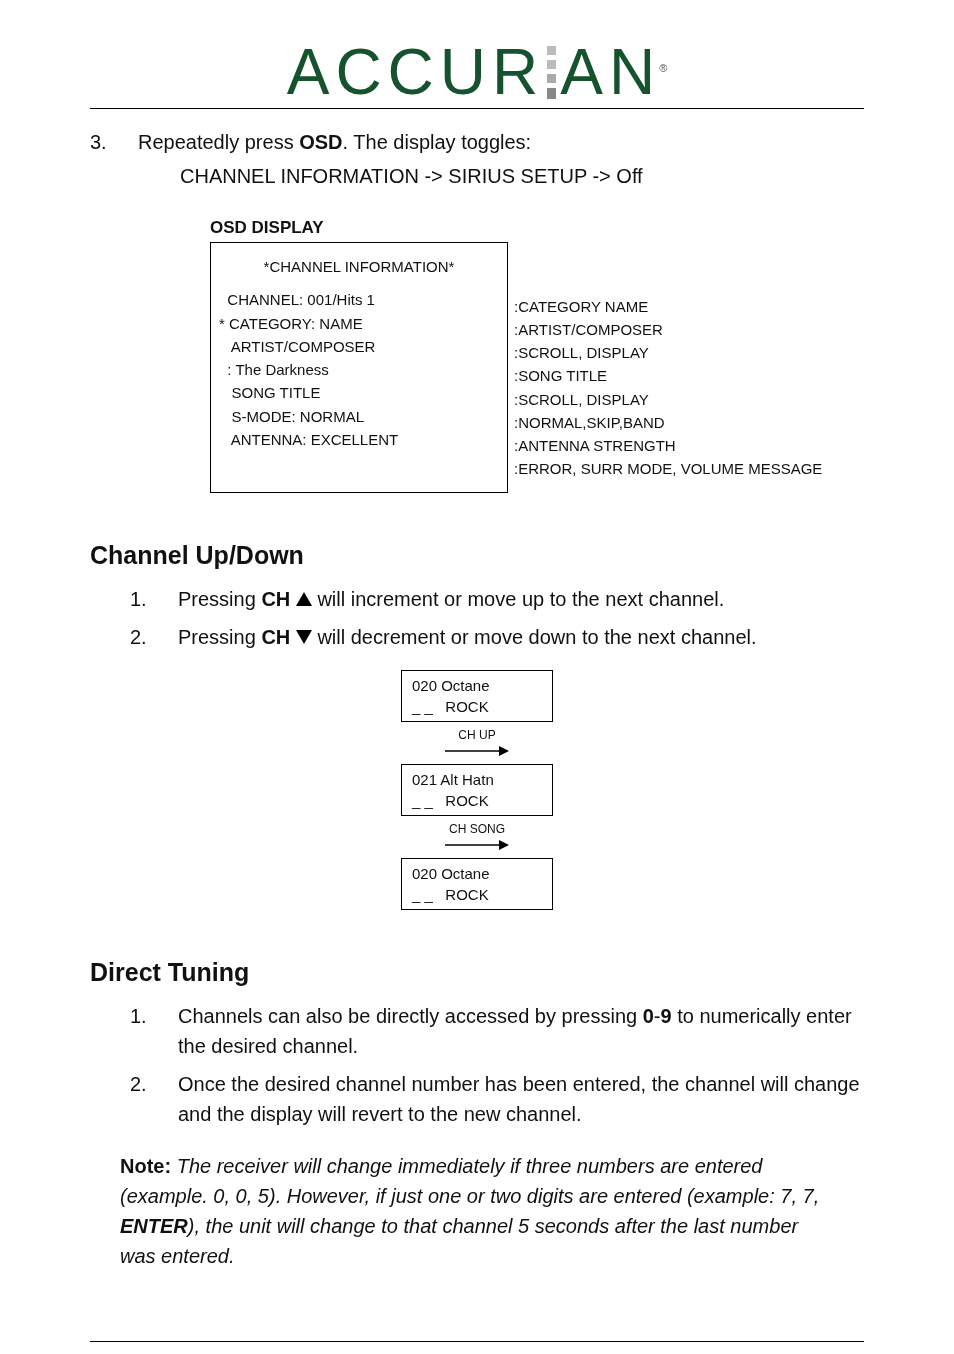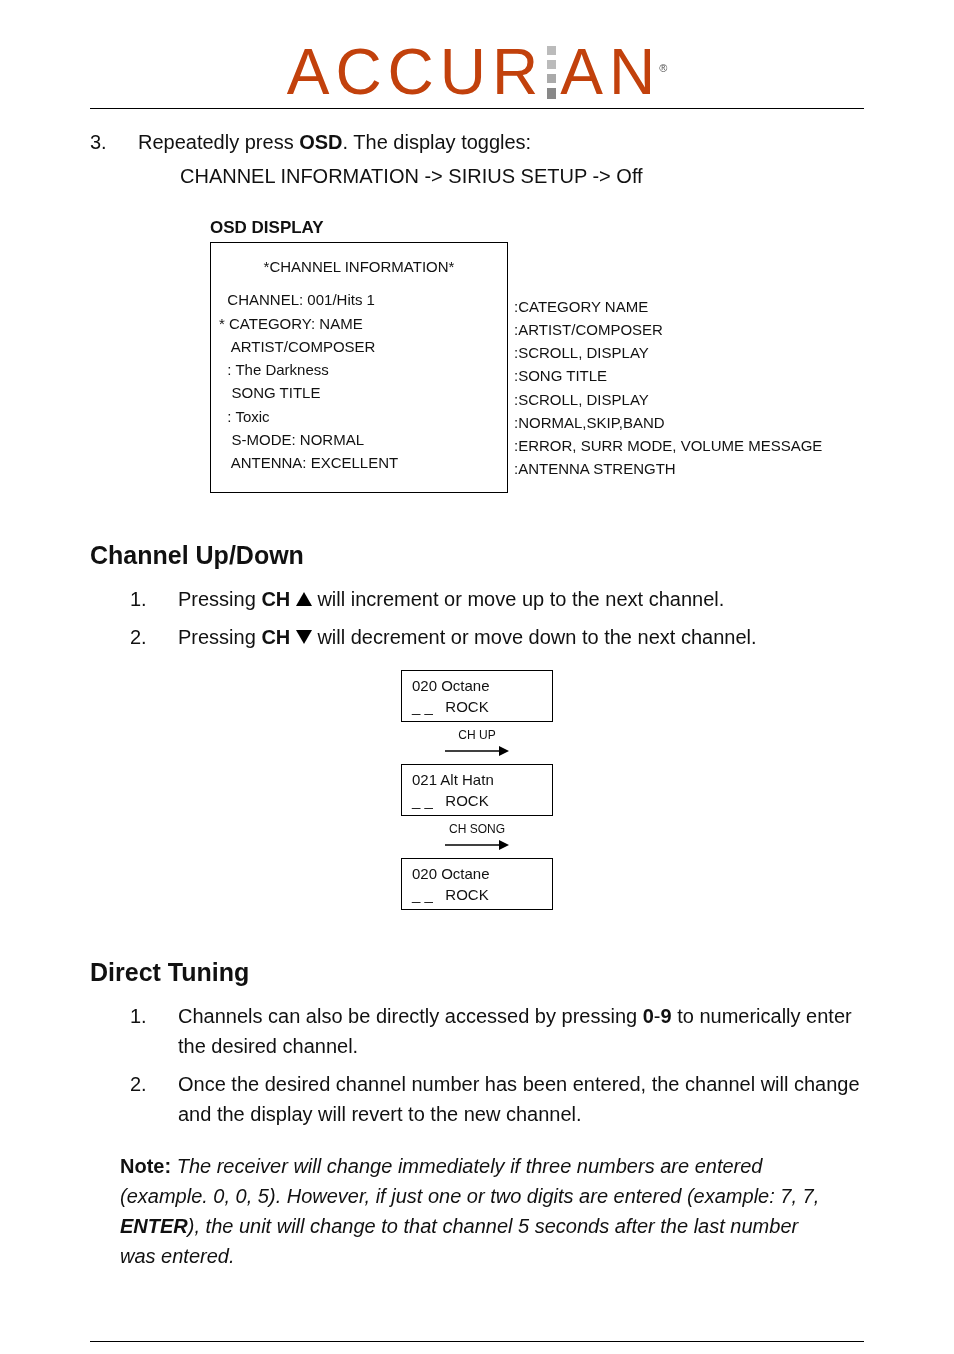--- a/index.html
+++ b/index.html
@@ -26,21 +26,21 @@
   }
   .logo {
     font-family: "Arial Narrow", Arial, sans-serif;
     font-size: 64px;
     font-weight: 400;
     letter-spacing: 6px;
     color: #888;
     position: relative;
     line-height: 1;
   }
-  .logo .dark { color: #c2410c; }
+  .logo .dark { color: #14532d; }
   .logo .dots {
     display: inline-block;
     position: relative;
     width: 12px;
     vertical-align: -4px;
     margin: 0 2px;
   }
   .logo .dots .d {
     position: absolute;
     width: 9px; height: 9px;
@@ -199,35 +199,34 @@
   <div class="osd-block">
     <div class="osd-label">OSD DISPLAY</div>
     <div class="osd-row">
       <div class="osd-box">
         <div class="ctr">*CHANNEL INFORMATION*</div>
         <div class="row">  CHANNEL: 001/Hits 1</div>
         <div class="row">* CATEGORY: NAME</div>
         <div class="row">   ARTIST/COMPOSER</div>
         <div class="row">  : The Darkness</div>
         <div class="row">   SONG TITLE</div>
-        <div class="row">  : Toxic</div>
         <div class="row">   S-MODE: NORMAL</div>
         <div class="row">   ANTENNA: EXCELLENT</div>
       </div>
       <div class="osd-right">
         <div class="spacer">x</div>
         <div class="spacer" style="margin-bottom:-6px;">x</div>
         <div>:CATEGORY NAME</div>
         <div>:ARTIST/COMPOSER</div>
         <div>:SCROLL, DISPLAY</div>
         <div>:SONG TITLE</div>
         <div>:SCROLL, DISPLAY</div>
         <div>:NORMAL,SKIP,BAND</div>
+        <div>:ANTENNA STRENGTH</div>
         <div>:ERROR, SURR MODE, VOLUME MESSAGE</div>
-        <div>:ANTENNA STRENGTH</div>
       </div>
     </div>
   </div>
 
   <h2>Channel Up/Down</h2>
 
   <div class="num-item" style="margin-left:40px;">
     <div class="num">1.</div>
     <div class="txt">
       <span>Pressing </span><b>CH</b>

